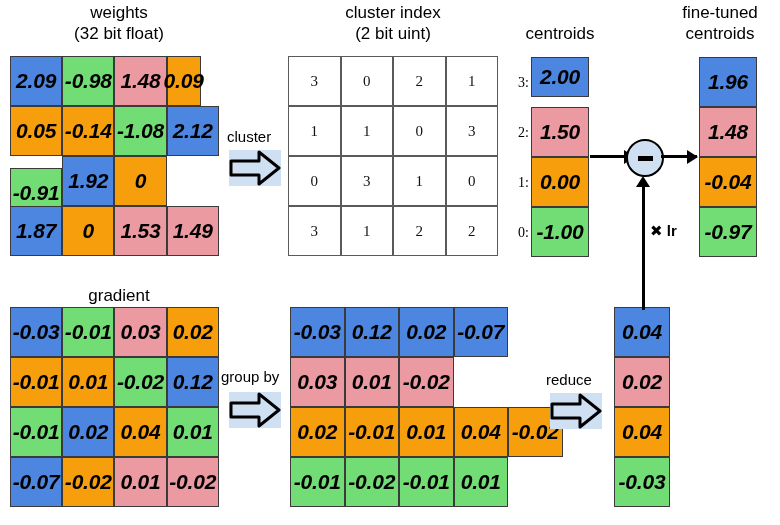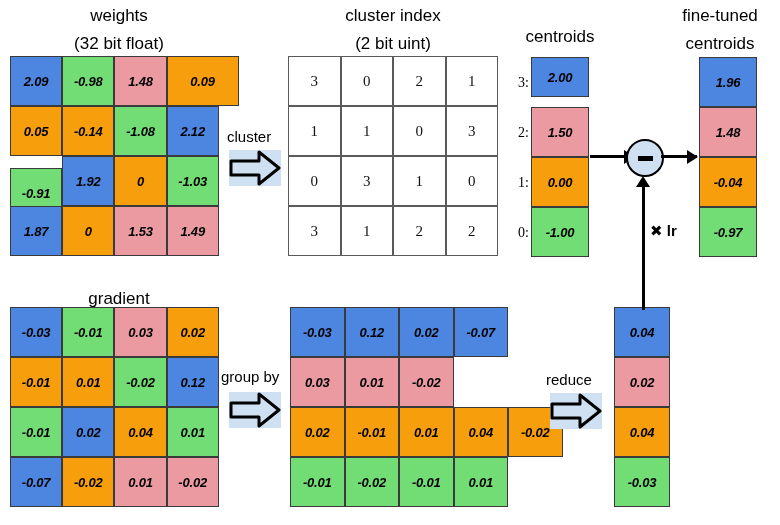--- a/index.html
+++ b/index.html
@@ -7,30 +7,30 @@
     width:780px;height:525px;background:#ffffff;
     font-family:"Liberation Sans","DejaVu Sans",sans-serif;
     position:relative;overflow:hidden;
     -webkit-font-smoothing:antialiased;
   }
   .stage{position:absolute;left:0;top:0;width:780px;height:525px;}
   .abs{position:absolute;}
 
   
   .heading{
-    font-size:17px;color:#000;text-align:center;line-height:28px;
+    font-size:17px;color:#000;text-align:center;line-height:21px;
     white-space:pre-line;font-weight:400;
   }
 
   
   .cell{
     position:absolute;box-sizing:border-box;
     border:1.3px solid #3a3a3a;
     display:flex;align-items:center;justify-content:center;
-    font-style:italic;font-weight:bold;font-size:13px;color:#000;
+    font-style:italic;font-weight:bold;font-size:21px;color:#000;
     letter-spacing:-0.2px;
   }
   .c-blue  {background:#4d86e0;}
   .c-green {background:#72dd74;text-align:right;}
   .c-pink  {background:#ea9aa0;}
   .c-orange{background:#f79e0d;}
 
   
   .idxcell{
     position:absolute;box-sizing:border-box;background:#fff;
@@ -94,29 +94,28 @@
 
   <div class="heading abs" style="left:660px;top:2px;width:120px;">fine-tuned
 centroids</div>
 
   <div class="heading abs" style="left:44px;top:285px;width:150px;">gradient</div>
 
   <div class="abs" id="weights-grid" style="left:10px;top:56px;width:209px;height:200px;">
       <div class="cell c-blue" style="left: 0px; top: 0px; width: 52.2px; height: 50px;">2.09</div>
       <div class="cell c-green" style="left: 52.2px; top: 0px; width: 52.2px; height: 50px;">-0.98</div>
       <div class="cell c-pink" style="left: 104.4px; top: 0px; width: 52.2px; height: 50px;">1.48</div>
-      <div class="cell c-orange" style="left: 156.6px; top: 0px; width: 72px; height: 50px;">0.09</div>
+      <div class="cell c-orange" style="left: 156.6px; top: 0px; width: 34px; height: 50px;">0.09</div>
       <div class="cell c-orange" style="left: 0px; top: 50px; width: 52.2px; height: 50px;">0.05</div>
       <div class="cell c-orange" style="left: 52.2px; top: 50px; width: 52.2px; height: 50px;">-0.14</div>
       <div class="cell c-green" style="left: 104.4px; top: 50px; width: 52.2px; height: 50px;">-1.08</div>
       <div class="cell c-blue" style="left: 156.6px; top: 50px; width: 52.2px; height: 50px;">2.12</div>
       <div class="cell c-green" style="left: 0px; top: 112px; width: 52.2px; height: 50px;">-0.91</div>
       <div class="cell c-blue" style="left: 52.2px; top: 100px; width: 52.2px; height: 50px;">1.92</div>
       <div class="cell c-orange" style="left: 104.4px; top: 100px; width: 52.2px; height: 50px;">0</div>
-      <div class="cell c-green" style="left: 156.6px; top: 100px; width: 52.2px; height: 50px;">-1.03</div>
       <div class="cell c-blue" style="left: 0px; top: 150px; width: 52.2px; height: 50px;">1.87</div>
       <div class="cell c-orange" style="left: 52.2px; top: 150px; width: 52.2px; height: 50px;">0</div>
       <div class="cell c-pink" style="left: 104.4px; top: 150px; width: 52.2px; height: 50px;">1.53</div>
       <div class="cell c-pink" style="left: 156.6px; top: 150px; width: 52.2px; height: 50px;">1.49</div>
     </div>
 
   <div class="abs" id="cluster-grid" style="left:288px;top:56px;width:210px;height:200px;">
       <div class="idxcell" style="left: 0px; top: 0px; width: 52.5px; height: 50px;">3</div>
       <div class="idxcell" style="left: 52.5px; top: 0px; width: 52.5px; height: 50px;">0</div>
       <div class="idxcell" style="left: 105px; top: 0px; width: 52.5px; height: 50px;">2</div>

